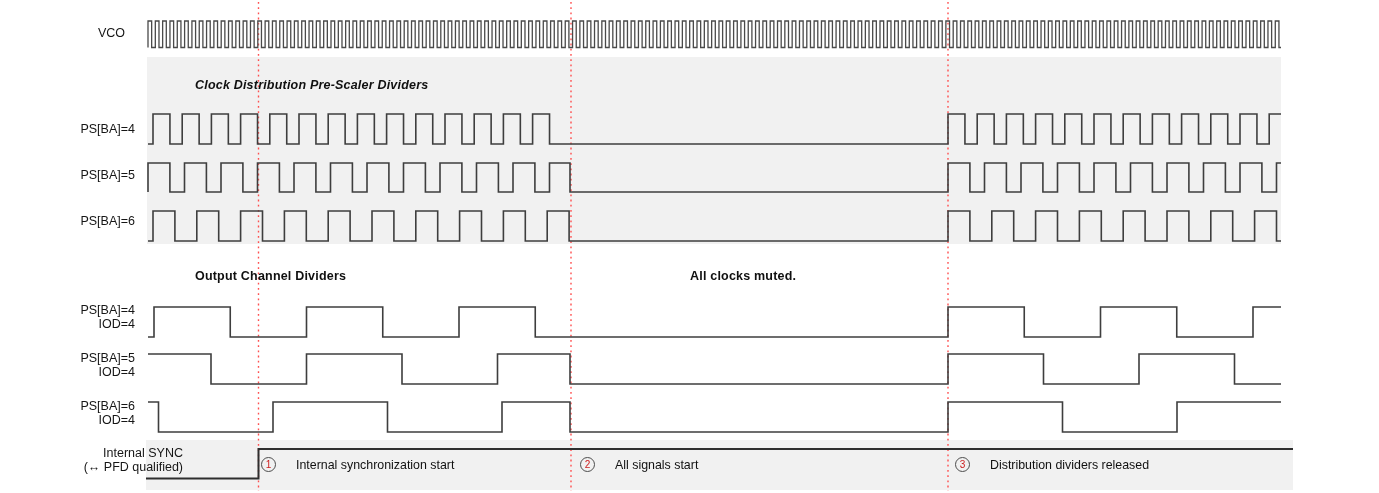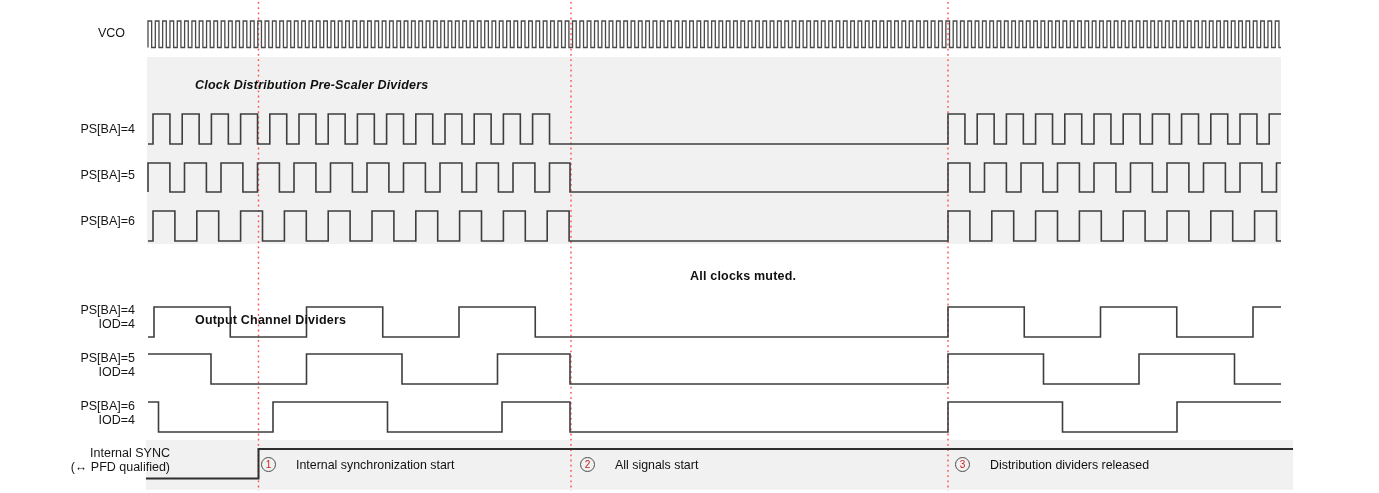--- a/index.html
+++ b/index.html
@@ -93,27 +93,27 @@
   </div>
   <div class="lbl2" style="left:0;width:135px;top:351px;">
     <div>PS[BA]=5</div>
     <div>IOD=4</div>
   </div>
   <div class="lbl2" style="left:0;width:135px;top:399px;">
     <div>PS[BA]=6</div>
     <div>IOD=4</div>
   </div>
 
-  <div class="lbl2" style="left:0;width:133px;top:446px;padding-left:37px;">
+  <div class="lbl2" style="left:13px;width:133px;top:446px;padding-left:37px;">
     <div>Internal SYNC</div>
     <div>(↔  PFD qualified)</div>
   </div>
 
   <div class="sec-title" style="left:195px;top:78px;font-style:italic;">Clock Distribution Pre-Scaler Dividers</div>
-  <div class="sec-title" style="left:195px;top:269px;margin-top:44px;">Output Channel Dividers</div>
+  <div class="sec-title" style="left:195px;top:269px;">Output Channel Dividers</div>
   <div class="sec-title" style="left:690px;top:269px;">All clocks muted.</div>
 
   <div class="annot" style="left:261px;top:457px;">
     <span class="circ">1</span>
     <span class="atext">Internal synchronization start</span>
   </div>
   <div class="annot" style="left:580px;top:457px;">
     <span class="circ">2</span>
     <span class="atext">All signals start</span>
   </div>

